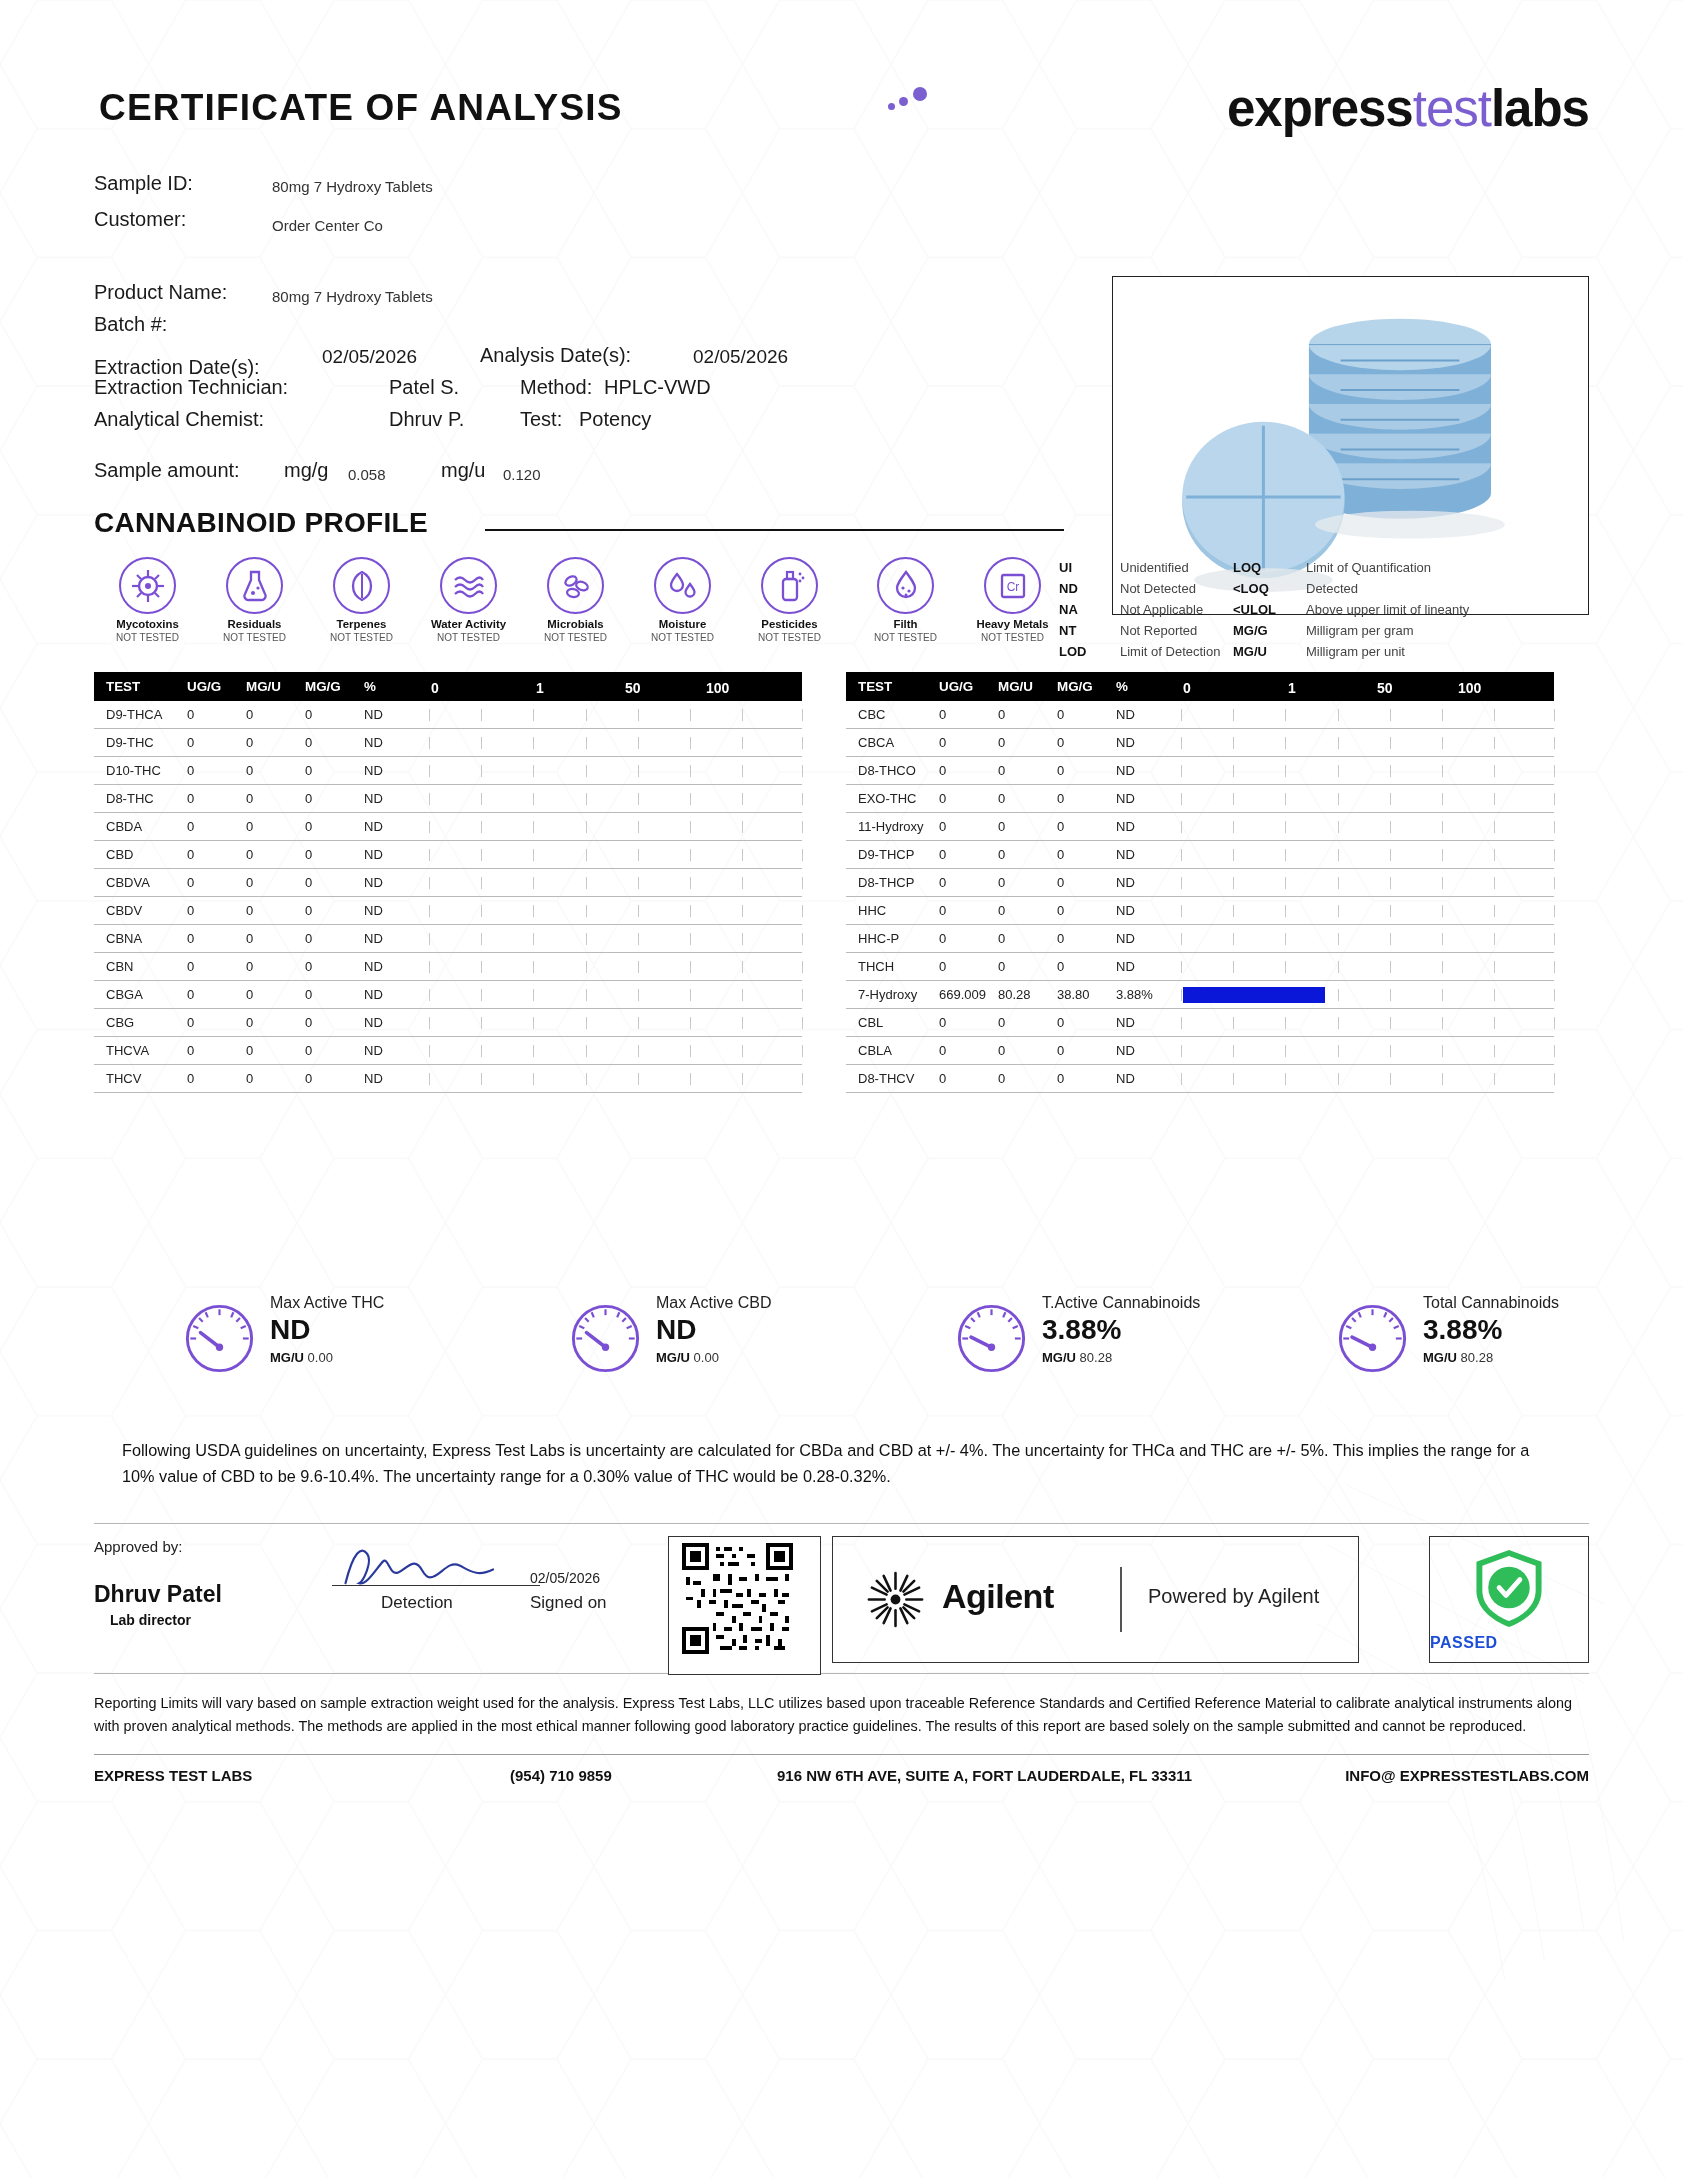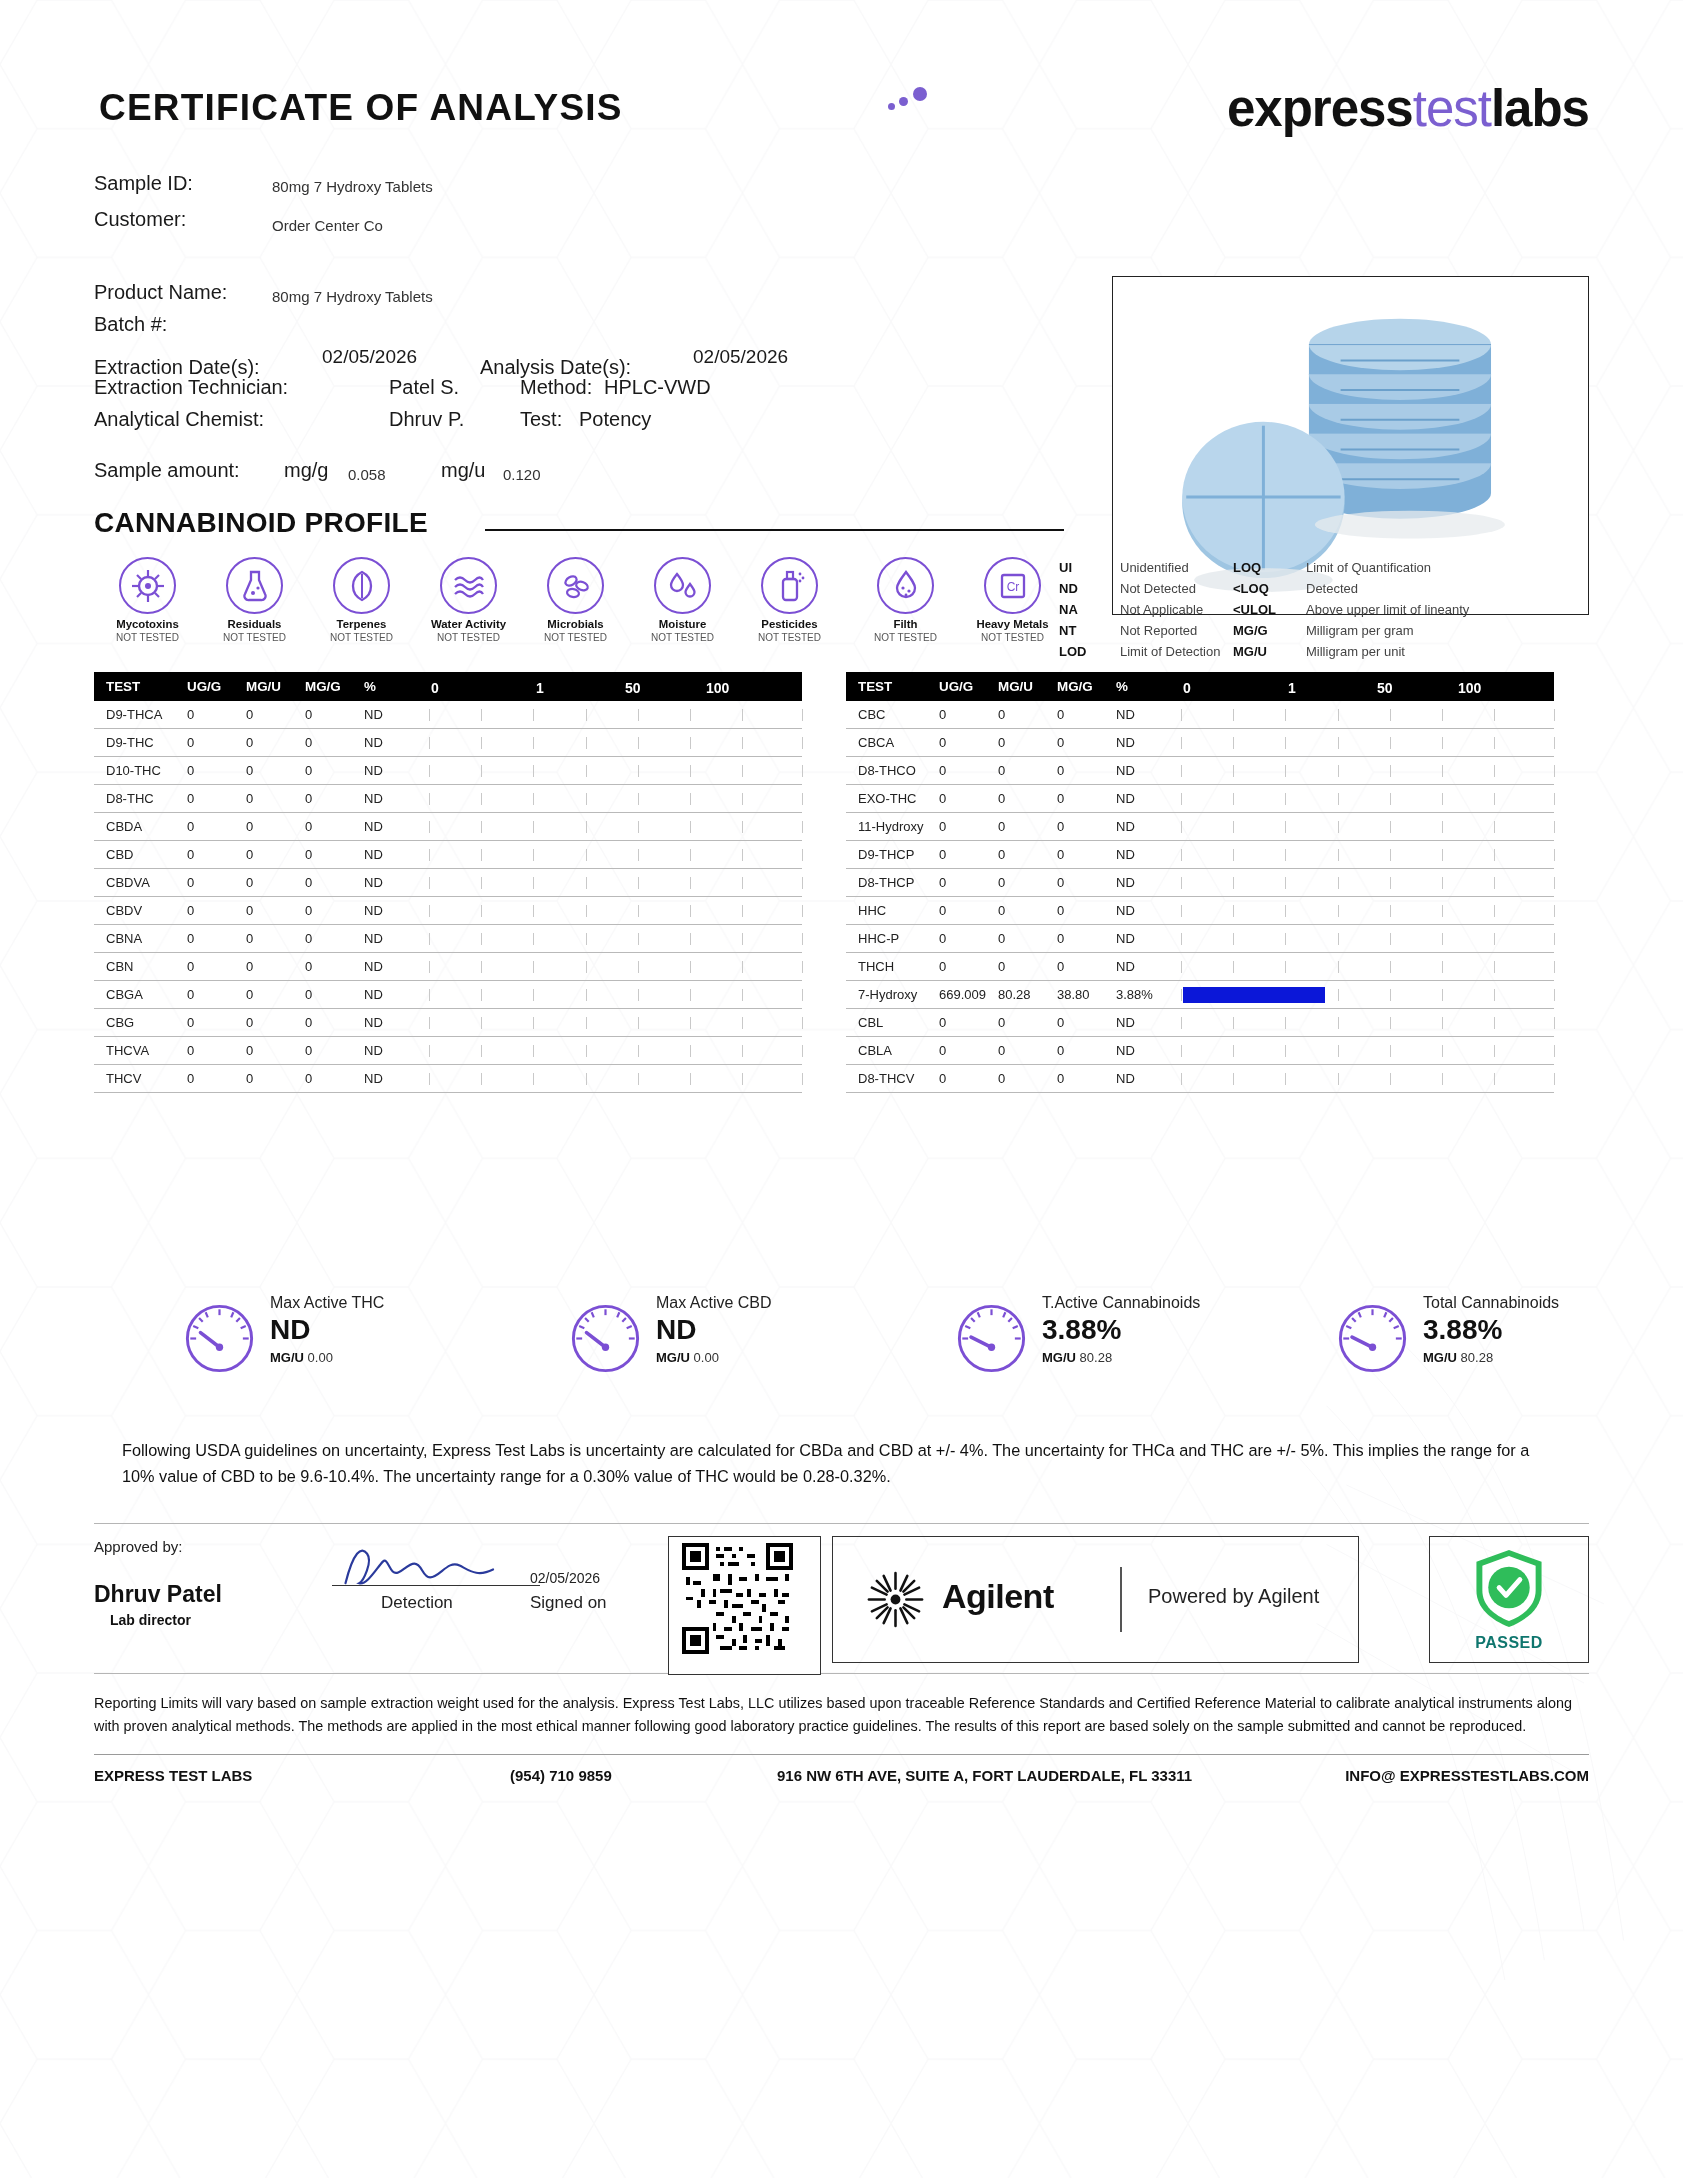--- a/index.html
+++ b/index.html
@@ -125,21 +125,21 @@
   .signed{position:absolute;left:436px;top:69px;font-size:17px;color:#222;}
   .sigdate{position:absolute;left:436px;top:46px;font-size:14px;color:#222;}
   .qrbox{position:absolute;left:574px;top:12px;width:139px;height:125px;border:1.5px solid #333;padding:6px;background:#fff;}
   .agilent{position:absolute;left:738px;top:12px;width:525px;height:125px;border:1.5px solid #333;}
   .ag-mark{position:absolute;left:30px;top:30px;width:65px;height:65px;}
   .ag-word{position:absolute;left:109px;top:40px;font-size:34px;font-weight:bold;letter-spacing:-0.5px;}
   .ag-div{position:absolute;left:287px;top:30px;width:1.5px;height:65px;background:#555;}
   .ag-pow{position:absolute;left:315px;top:48px;font-size:20px;color:#222;}
   .passed{position:absolute;right:0;top:12px;width:158px;height:125px;border:1.5px solid #333;}
   .shield{position:absolute;left:50%;transform:translateX(-50%);top:10px;width:75px;height:83px;}
-  .passtxt{position:absolute;left:0;right:0;bottom:10px;text-align:center;font-size:16px;font-weight:bold;color:#0f766e;letter-spacing:0.5px;}
+  .passtxt{position:absolute;left:0;right:0;bottom:10px;font-size:16px;font-weight:bold;color:#1d4ed8;letter-spacing:0.5px;}
   
   .foot{position:relative;margin-top:18px;font-size:14.4px;line-height:23px;color:#111;}
   .footbar{position:relative;margin-top:16px;border-top:1px solid #9a9a9a;padding-top:12px;height:24px;font-size:15px;font-weight:bold;}
   .footbar .fb{position:absolute;white-space:nowrap;}
 </style>
 </head>
 <body>
 
 <div class="page">
 
@@ -183,21 +183,21 @@
       <div class="row val" style="left:178px;top:45px;">Order Center Co</div>
 
       <div class="row lbl" style="left:0;top:109px;">Product Name:</div>
       <div class="row val" style="left:178px;top:116px;">80mg 7 Hydroxy Tablets</div>
 
       <div class="row lbl" style="left:0;top:141px;">Batch #:</div>
       <div class="row val" style="left:178px;top:148px;"></div>
 
       <div class="row lbl" style="left:0;top:168px;margin-top:16px;">Extraction Date(s):</div>
       <div class="row valbig" style="left:228px;top:174px;">02/05/2026</div>
-      <div class="row lbl" style="left:386px;top:172px;margin-top:12px;">Analysis Date(s):</div>
+      <div class="row lbl" style="left:386px;top:172px;">Analysis Date(s):</div>
       <div class="row valbig" style="left:599px;top:174px;">02/05/2026</div>
 
       <div class="row lbl" style="left:0;top:204px;">Extraction Technician:</div>
       <div class="row lbl" style="left:295px;top:204px;">Patel S.</div>
       <div class="row lbl" style="left:426px;top:204px;">Method:</div>
       <div class="row lbl" style="left:510px;top:204px;">HPLC-VWD</div>
 
       <div class="row lbl" style="left:0;top:236px;">Analytical Chemist:</div>
       <div class="row lbl" style="left:295px;top:236px;">Dhruv P.</div>
       <div class="row lbl" style="left:426px;top:236px;">Test:</div>

